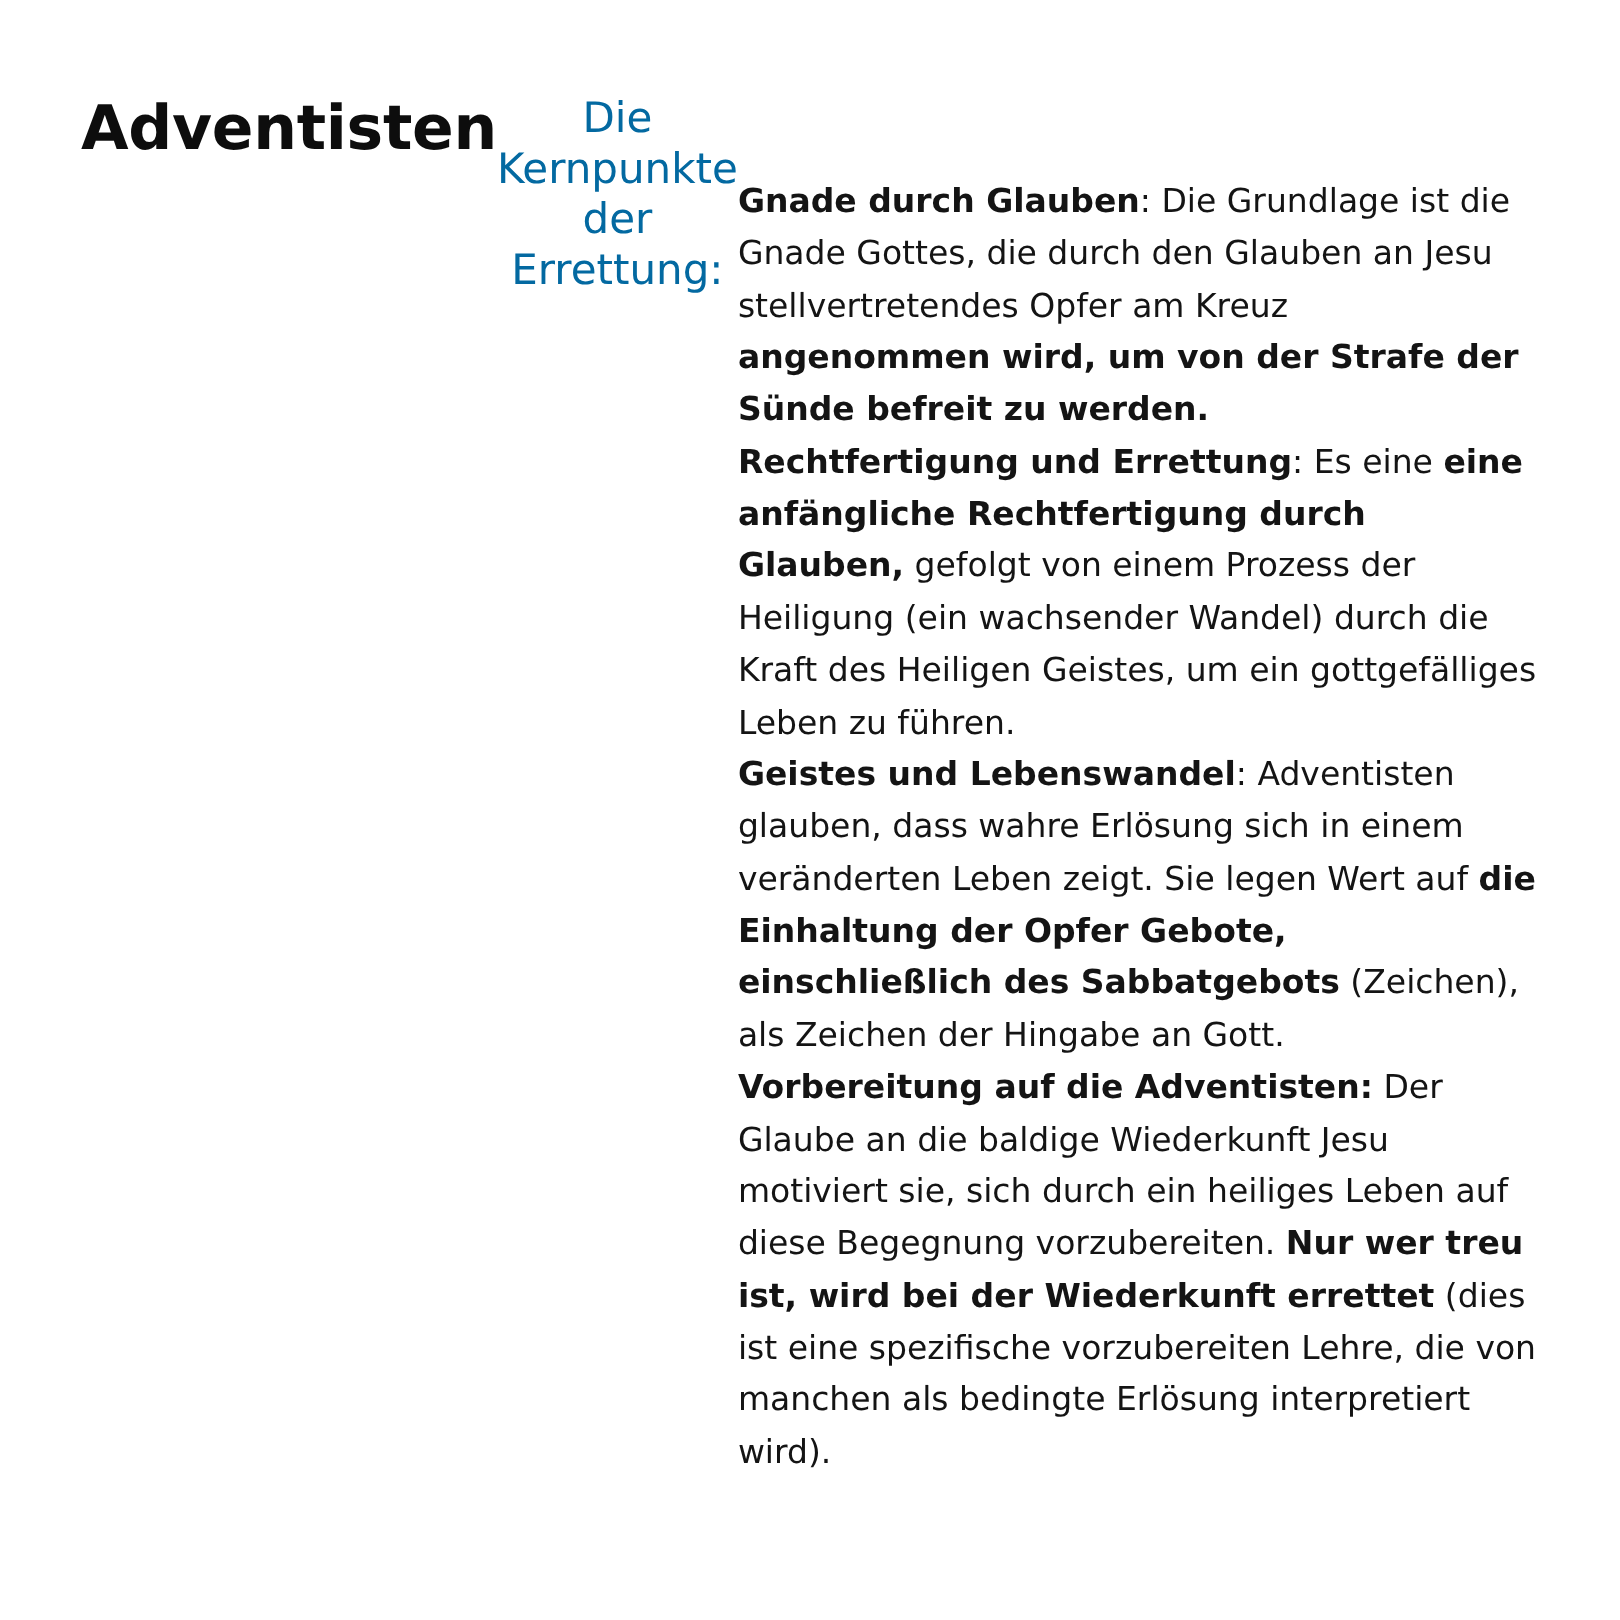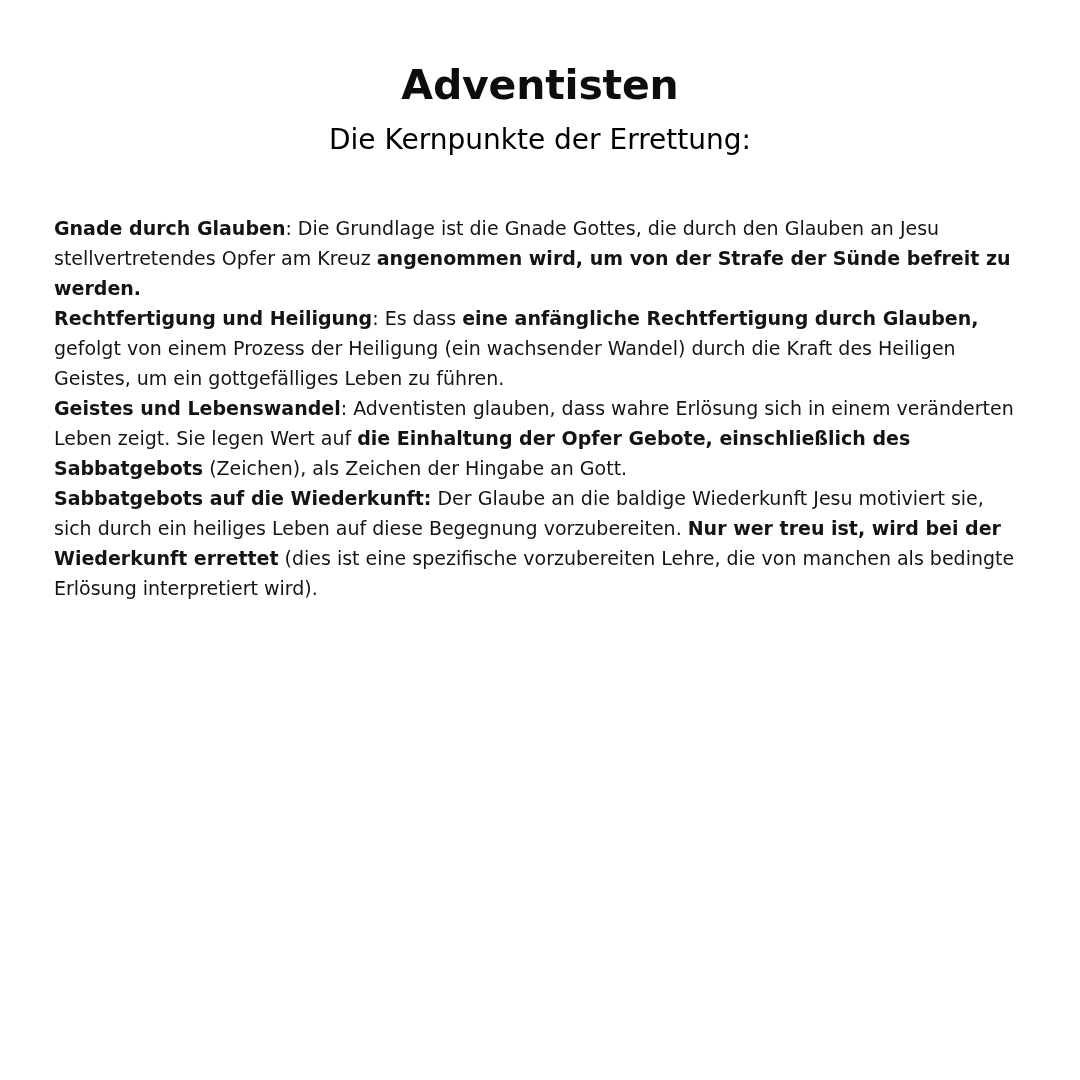--- a/index.html
+++ b/index.html
@@ -13,42 +13,42 @@
     font-family: "DejaVu Sans", sans-serif;
     color: #111111;
     overflow: hidden;
   }
   .page {
     width: 1080px;
     height: 1080px;
     box-sizing: border-box;
     padding: 62px 54px 0 54px;
     display: flex;
-    flex-direction: column;
+    flex-direction: row;
   }
   .doc-title {
     text-align: center;
     font-size: 41px;
     font-weight: bold;
     letter-spacing: -0.2px;
     line-height: 1.15;
     margin: 0 0 14px 0;
     color: #0d0d0d;
   }
   .doc-subtitle {
     text-align: center;
     font-size: 28px;
     font-weight: normal;
     line-height: 1.2;
     margin: 0;
-    color: #000000;
+    color: #0369a1;
   }
   .body-block {
     margin-top: 56px;
-    font-size: 19px;
+    font-size: 22px;
     line-height: 1.58;
     color: #141414;
   }
   .para {
     margin: 0;
   }
   .para b {
     font-weight: bold;
   }
 </style>
@@ -56,18 +56,18 @@
 <body>
 
 <div class="page">
 
   <h1 class="doc-title">Adventisten</h1>
 
   <h2 class="doc-subtitle">Die Kernpunkte der Errettung:</h2>
 
   <div class="body-block">
     <p class="para"><b>Gnade durch Glauben</b><span>: Die Grundlage ist die Gnade Gottes, die durch den Glauben an Jesu stellvertretendes Opfer am Kreuz </span><b>angenommen wird, um von der Strafe der Sünde befreit zu werden.</b></p>
-    <p class="para"><b>Rechtfertigung und Heiligung</b><span>: Es dass </span><b>eine anfängliche Rechtfertigung durch Glauben,</b><span> gefolgt von einem Prozess der Heiligung (ein wachsender Wandel) durch die Kraft des Heiligen Geistes, um ein gottgefälliges Leben zu führen.</span></p>
+    <p class="para"><b>Rechtfertigung und Errettung</b><span>: Es eine </span><b>eine anfängliche Rechtfertigung durch Glauben,</b><span> gefolgt von einem Prozess der Heiligung (ein wachsender Wandel) durch die Kraft des Heiligen Geistes, um ein gottgefälliges Leben zu führen.</span></p>
     <p class="para"><b>Geistes und Lebenswandel</b><span>: Adventisten glauben, dass wahre Erlösung sich in einem veränderten Leben zeigt. Sie legen Wert auf </span><b>die Einhaltung der Opfer Gebote, einschließlich des Sabbatgebots</b><span> (Zeichen), als Zeichen der Hingabe an Gott.</span></p>
-    <p class="para"><b>Sabbatgebots auf die Wiederkunft:</b><span> Der Glaube an die baldige Wiederkunft Jesu motiviert sie, sich durch ein heiliges Leben auf diese Begegnung vorzubereiten. </span><b>Nur wer treu ist, wird bei der Wiederkunft errettet</b><span> (dies ist eine spezifische vorzubereiten Lehre, die von manchen als bedingte Erlösung interpretiert wird).</span></p>
+    <p class="para"><b>Vorbereitung auf die Adventisten:</b><span> Der Glaube an die baldige Wiederkunft Jesu motiviert sie, sich durch ein heiliges Leben auf diese Begegnung vorzubereiten. </span><b>Nur wer treu ist, wird bei der Wiederkunft errettet</b><span> (dies ist eine spezifische vorzubereiten Lehre, die von manchen als bedingte Erlösung interpretiert wird).</span></p>
   </div>
 
 </div>
 
 </body></html>

